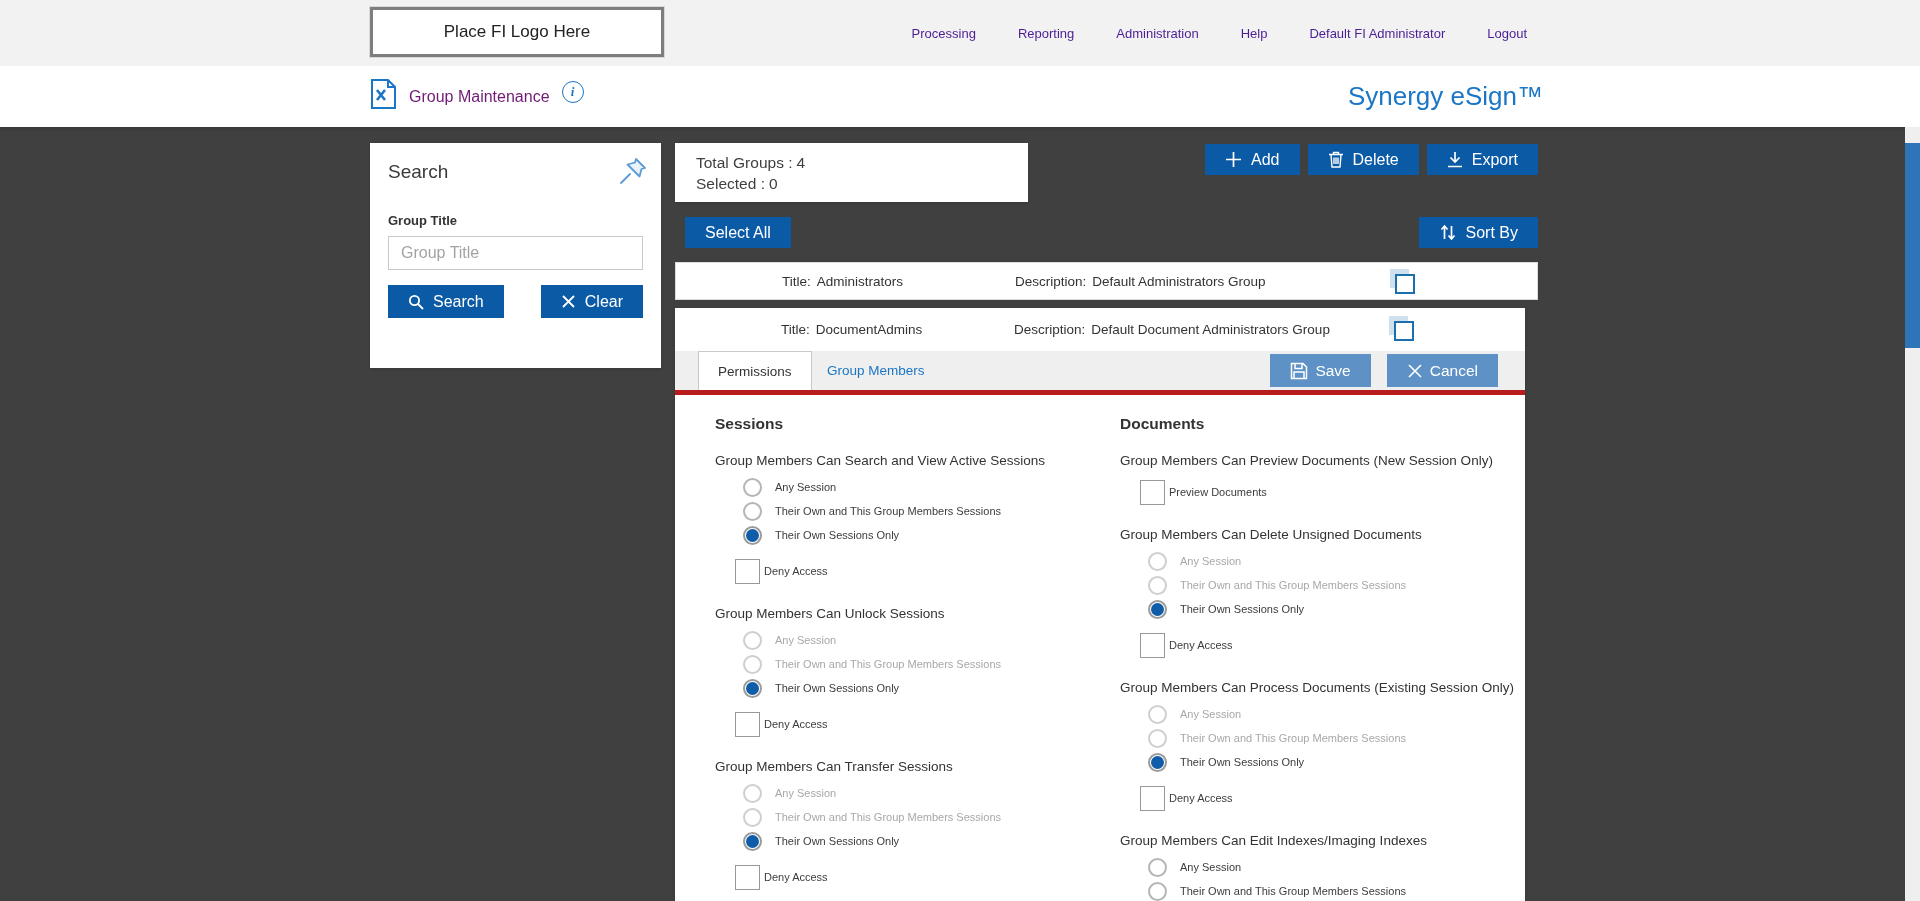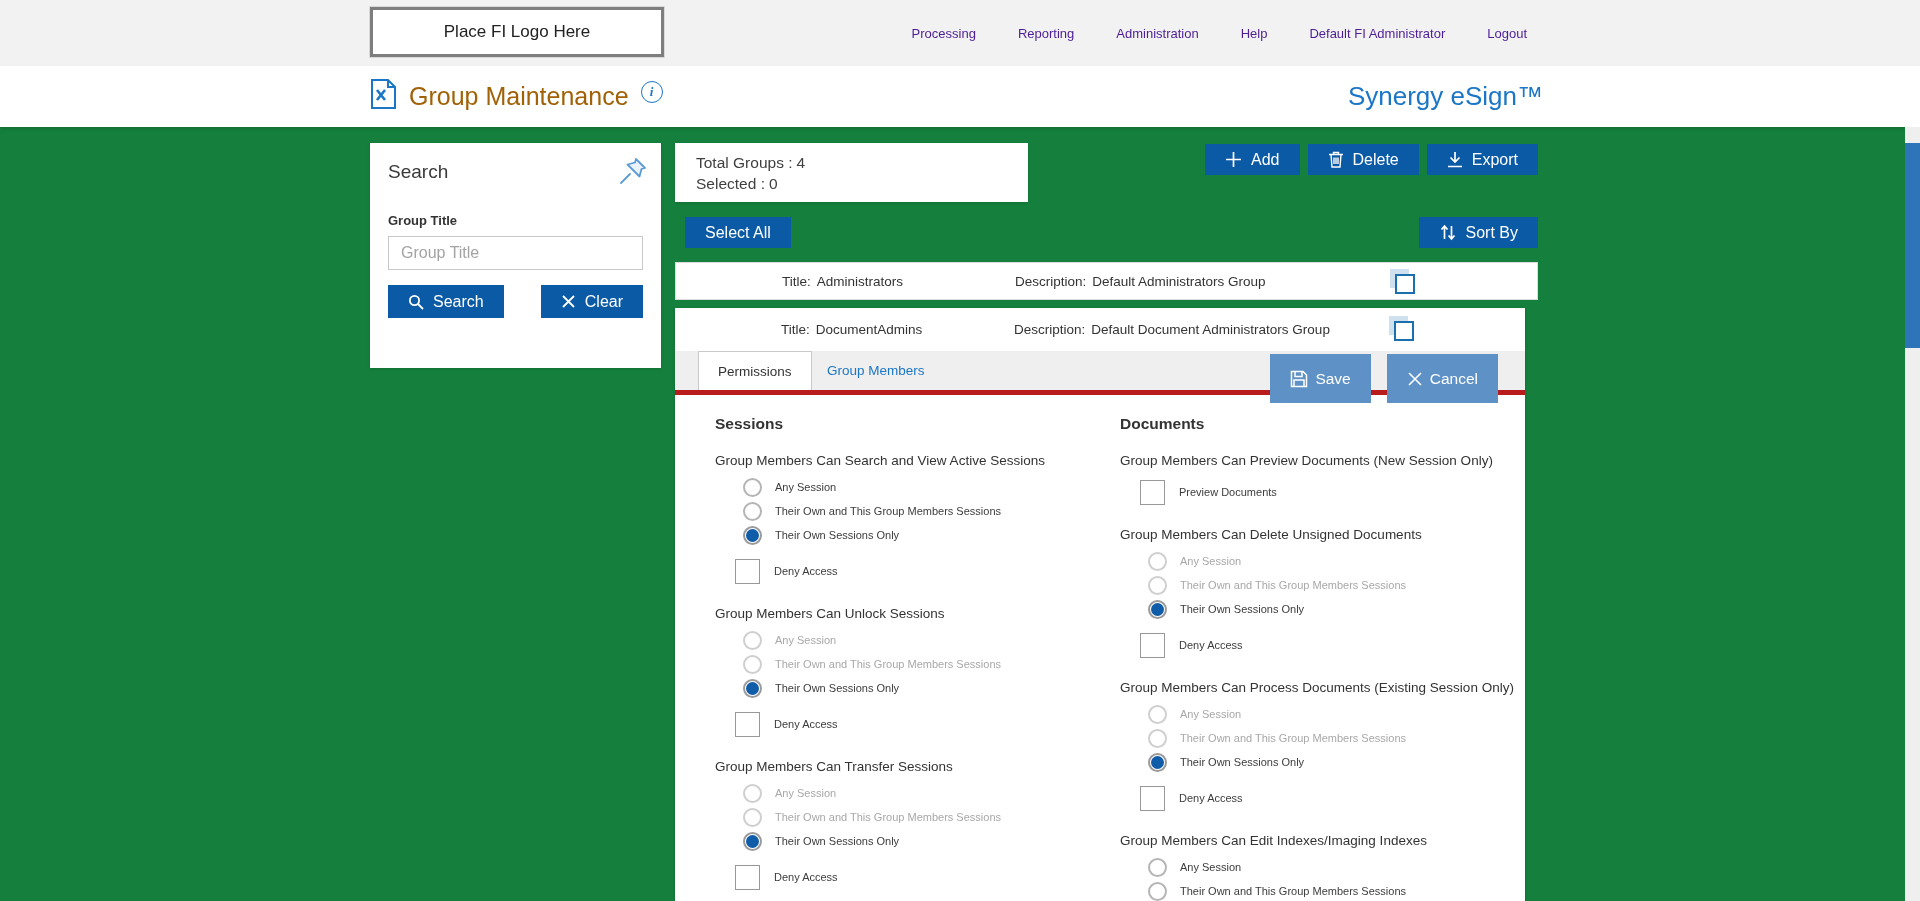--- a/index.html
+++ b/index.html
@@ -16,46 +16,46 @@
     border:3px solid #7e7e7e;outline:1px solid #d9d9d9;
     display:flex;align-items:center;justify-content:center;font-size:17px;color:#222;cursor:pointer;
   }
   .nav{position:absolute;right:18px;top:0;height:100%;display:flex;align-items:center;gap:42px}
   .nav span{font-size:13px;color:#4c1d95;cursor:pointer;white-space:nowrap}
 
   
   .header{position:absolute;top:66px;left:0;width:100%;height:61px;background:#fff;
     box-shadow:0 2px 4px rgba(0,0,0,.14);z-index:2}
   .page-title-wrap{position:absolute;left:-5px;top:0;height:100%;display:flex;align-items:center;gap:12px}
-  .page-title{font-size:25px;color:#a16207}
+  .page-title{font-size:16px;color:#701a75}
   .info-icon{width:20px;height:20px;border:1.5px solid #1b76c5;border-radius:50%;
     color:#1b76c5;font:italic bold 13px "Liberation Serif",serif;display:flex;align-items:center;justify-content:center;
     margin-top:-10px;cursor:pointer}
   .brand{position:absolute;right:2px;top:0;height:100%;display:flex;align-items:center;
     font-size:26px;color:#1b76c5}
 
   
-  .main{position:absolute;top:127px;left:0;right:0;bottom:0;background:#15803d}
+  .main{position:absolute;top:127px;left:0;right:0;bottom:0;background:#404040}
   .card{background:#fff;box-shadow:0 1px 3px rgba(0,0,0,.15)}
 
   
   .search-card{position:absolute;left:-5px;top:16px;width:291px;height:225px;padding:18px 18px;box-sizing:border-box}
   .search-title{font-size:19px;color:#3a3a3a}
   .pin-icon{position:absolute;right:12px;top:12px;width:32px;height:32px;cursor:pointer}
   .field-label{margin-top:30px;font-size:13px;font-weight:bold;color:#333}
   .search-input{margin-top:8px;width:100%;box-sizing:border-box;height:34px;border:1px solid #c9c9c9;
     padding:0 12px;font-size:16px;color:#333;font-family:"Liberation Sans",sans-serif;outline:none}
   .search-input::placeholder{color:#a3a3a3}
   .search-btn-row{margin-top:15px;display:flex;justify-content:space-between}
 
   
   .btn{display:inline-flex;align-items:center;gap:9px;background:#0b5aa5;color:#fff;height:33px;
     padding:0 20px;font-size:16px;border:none;cursor:pointer;font-family:"Liberation Sans",sans-serif;white-space:nowrap}
   .btn.small{height:31px;font-size:16px}
-  .btn.light{background:#5e91c5;height:49px;font-size:15.5px;gap:7px}
+  .btn.light{background:#5e91c5;height:33px;font-size:15.5px;gap:7px}
   .btn svg{flex:none}
 
   
   .content{position:absolute;left:300px;top:16px;width:863px;height:742px}
   .summary-card{position:absolute;left:0;top:0;width:353px;height:59px;box-sizing:border-box;padding:9px 21px;
     font-size:15.5px;color:#3f3f3f;line-height:21px}
   .summary-card .val{margin-left:4px}
   .action-bar{position:absolute;right:0;top:1px;display:flex;gap:8px}
   .selectall-btn{position:absolute;left:10px;top:74px}
   .sortby-btn{position:absolute;right:0;top:74px}
@@ -93,21 +93,21 @@
   .col-heading{font-size:15.5px;font-weight:bold;color:#333;margin:8px 0 3px 0}
   .perm-group{margin-top:20px}
   .group-title{font-size:13.5px;font-weight:normal;color:#333;margin-bottom:7px}
   .opt-row{display:flex;align-items:center;gap:13px;margin-left:28px;height:24px}
   .opt-label{font-size:11px;color:#3c3c3c}
   .opt-label.disabled{color:#a8a8a8}
   .radio{width:15px;height:15px;border-radius:50%;border:2px solid #b5b5b5;background:#fff;flex:none;position:relative;cursor:pointer}
   .radio.disabled{border-color:#cfcfcf}
   .radio.selected{border-color:#9b9b9b}
   .radio.selected::after{content:"";position:absolute;left:1px;top:1px;right:1px;bottom:1px;border-radius:50%;background:#0f5ca9}
-  .check-row{display:flex;align-items:center;gap:14px;margin:9px 0 2px 20px;height:30px}
+  .check-row{display:flex;align-items:center;gap:4px;margin:9px 0 2px 20px;height:30px}
   .checkbox{width:23px;height:23px;border:1px solid #989898;background:#fff;flex:none;cursor:pointer}
 
   
   .scrollbar{position:absolute;right:0;top:127px;bottom:0;width:15px;background:#efefef;z-index:5}
   .scroll-thumb{position:absolute;right:0;top:16px;width:15px;height:205px;background:#2e74b8;cursor:pointer}
 </style>
 </head>
 <body>
 
 <div class="topbar">

